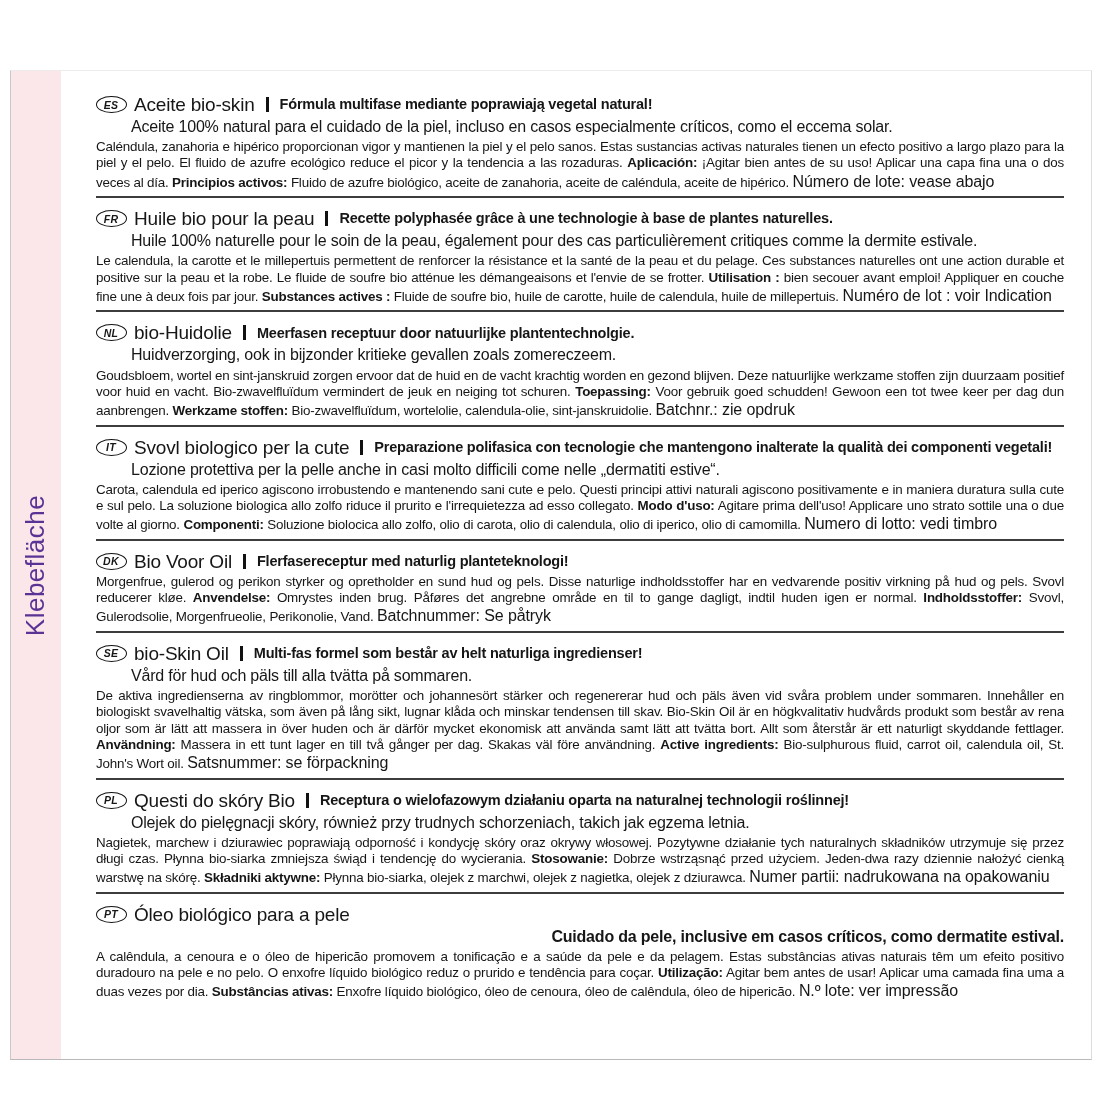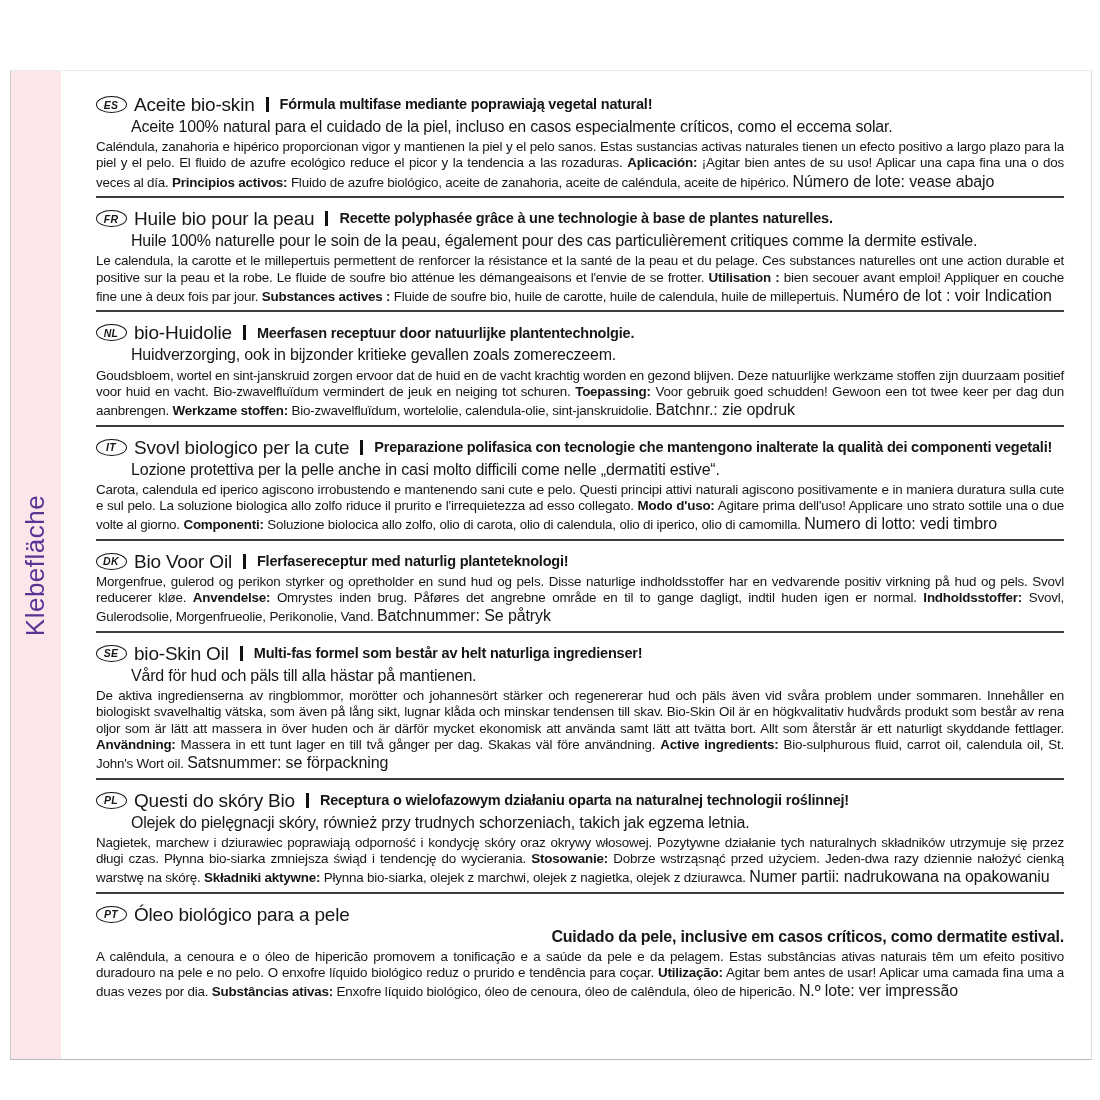--- a/index.html
+++ b/index.html
@@ -157,21 +157,21 @@
           <p class="body"><span class="normal">Morgenfrue, gulerod og perikon styrker og opretholder en sund hud og pels. Disse naturlige indholdsstoffer har en vedvarende positiv virkning på hud og pels. Svovl reducerer kløe. </span><span class="bold">Anvendelse:</span><span class="normal"> Omrystes inden brug. Påføres det angrebne område en til to gange dagligt, indtil huden igen er normal. </span><span class="bold">Indholdsstoffer:</span><span class="normal"> Svovl, Gulerodsolie, Morgenfrueolie, Perikonolie, Vand. </span><span class="small">Batchnummer: Se påtryk</span></p>
           <hr class="rule">
         </section>
         <section class="sec">
           <div class="sec-head">
             <span class="badge">SE</span>
             <span class="title">bio-Skin Oil</span>
             <span class="pipe"></span>
             <span class="claim">Multi-fas formel som består av helt naturliga ingredienser!</span>
           </div>
-          <div class="subtitle">Vård för hud och päls till alla hästar på mantienen.</div>
+          <div class="subtitle">Vård för hud och päls till alla tvätta på sommaren.</div>
           <p class="body"><span class="normal">De aktiva ingredienserna av ringblommor, morötter och johannesört stärker och regenererar hud och päls även vid svåra problem under sommaren. Innehåller en biologiskt svavelhaltig vätska, som även på lång sikt, lugnar klåda och minskar tendensen till skav. Bio-Skin Oil är en högkvalitativ hudvårds produkt som består av rena oljor som är lätt att massera in över huden och är därför mycket ekonomisk att använda samt lätt att tvätta bort. Allt som återstår är ett naturligt skyddande fettlager. </span><span class="bold">Användning:</span><span class="normal"> Massera in ett tunt lager en till två gånger per dag. Skakas väl före användning. </span><span class="bold">Active ingredients:</span><span class="normal"> Bio-sulphurous fluid, carrot oil, calendula oil, St. John's Wort oil. </span><span class="small">Satsnummer: se förpackning</span></p>
           <hr class="rule">
         </section>
         <section class="sec">
           <div class="sec-head">
             <span class="badge">PL</span>
             <span class="title">Questi do skóry Bio</span>
             <span class="pipe"></span>
             <span class="claim">Receptura o wielofazowym działaniu oparta na naturalnej technologii roślinnej!</span>
           </div>

